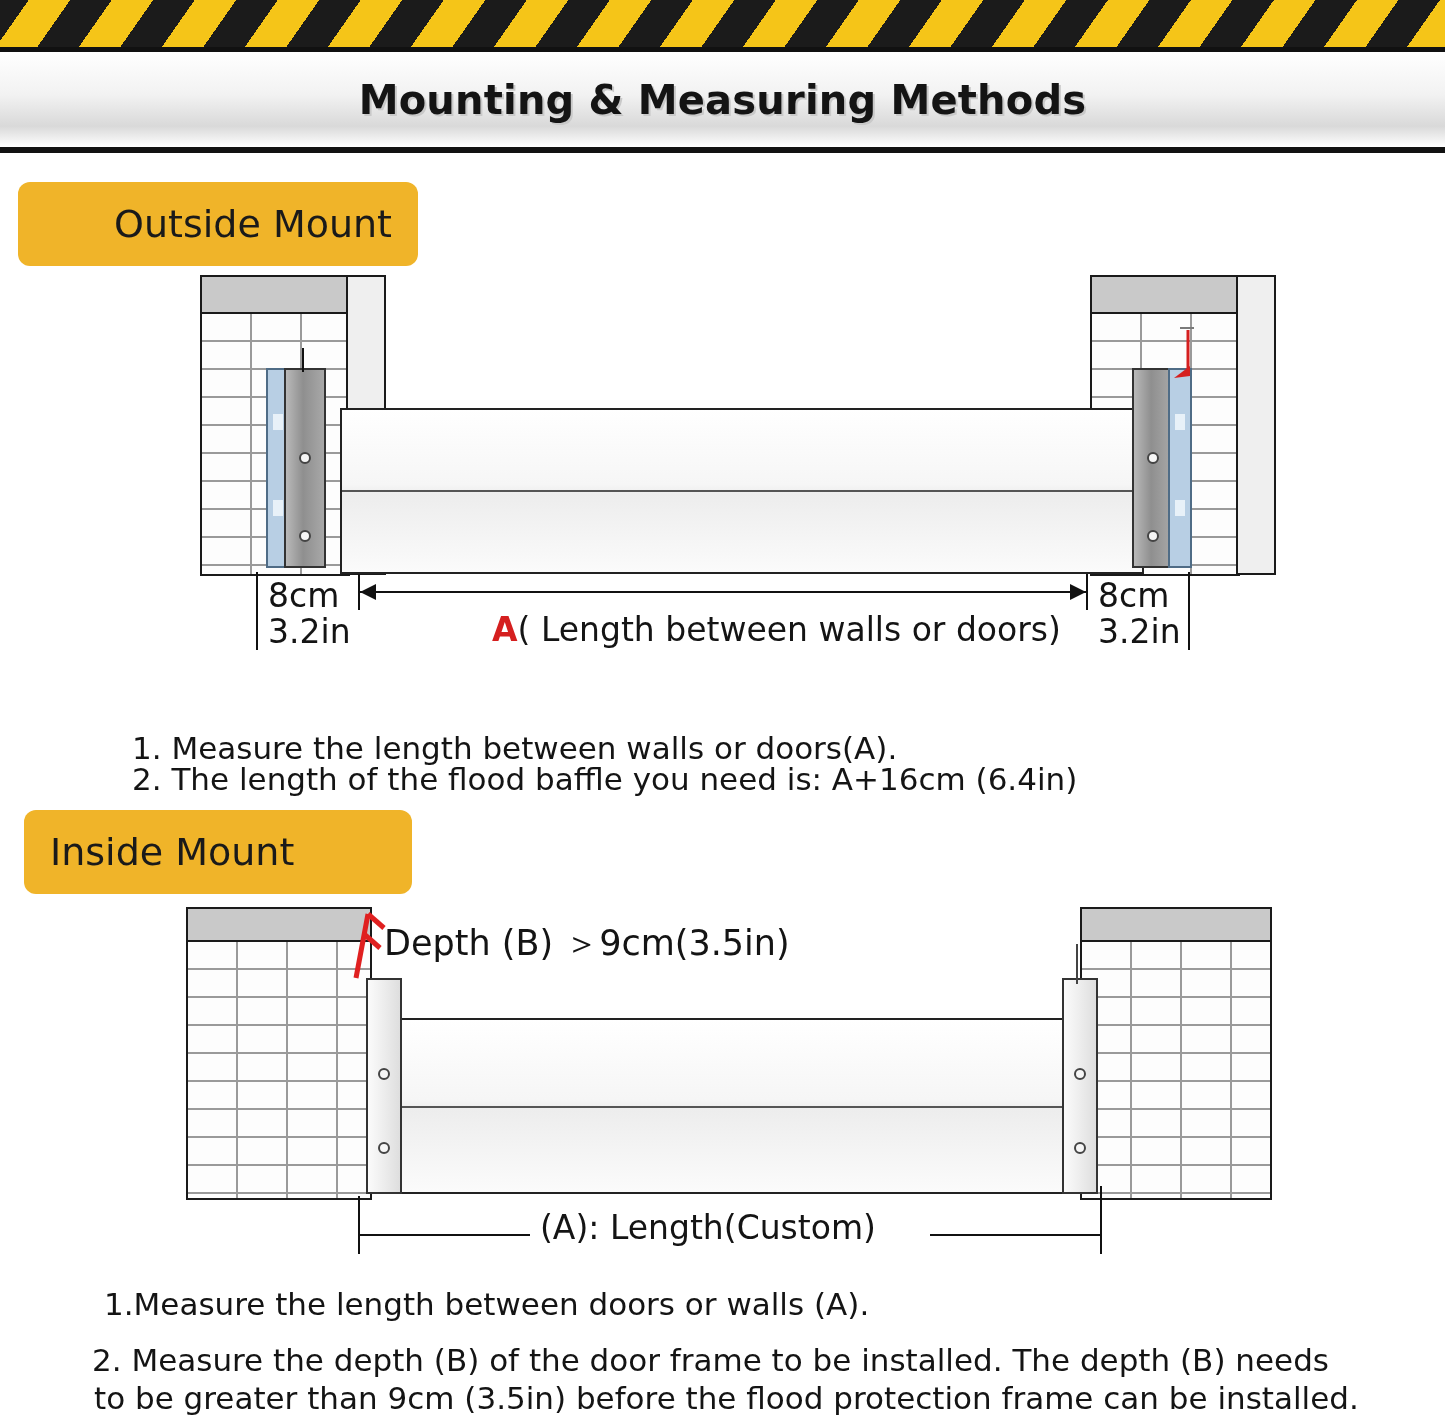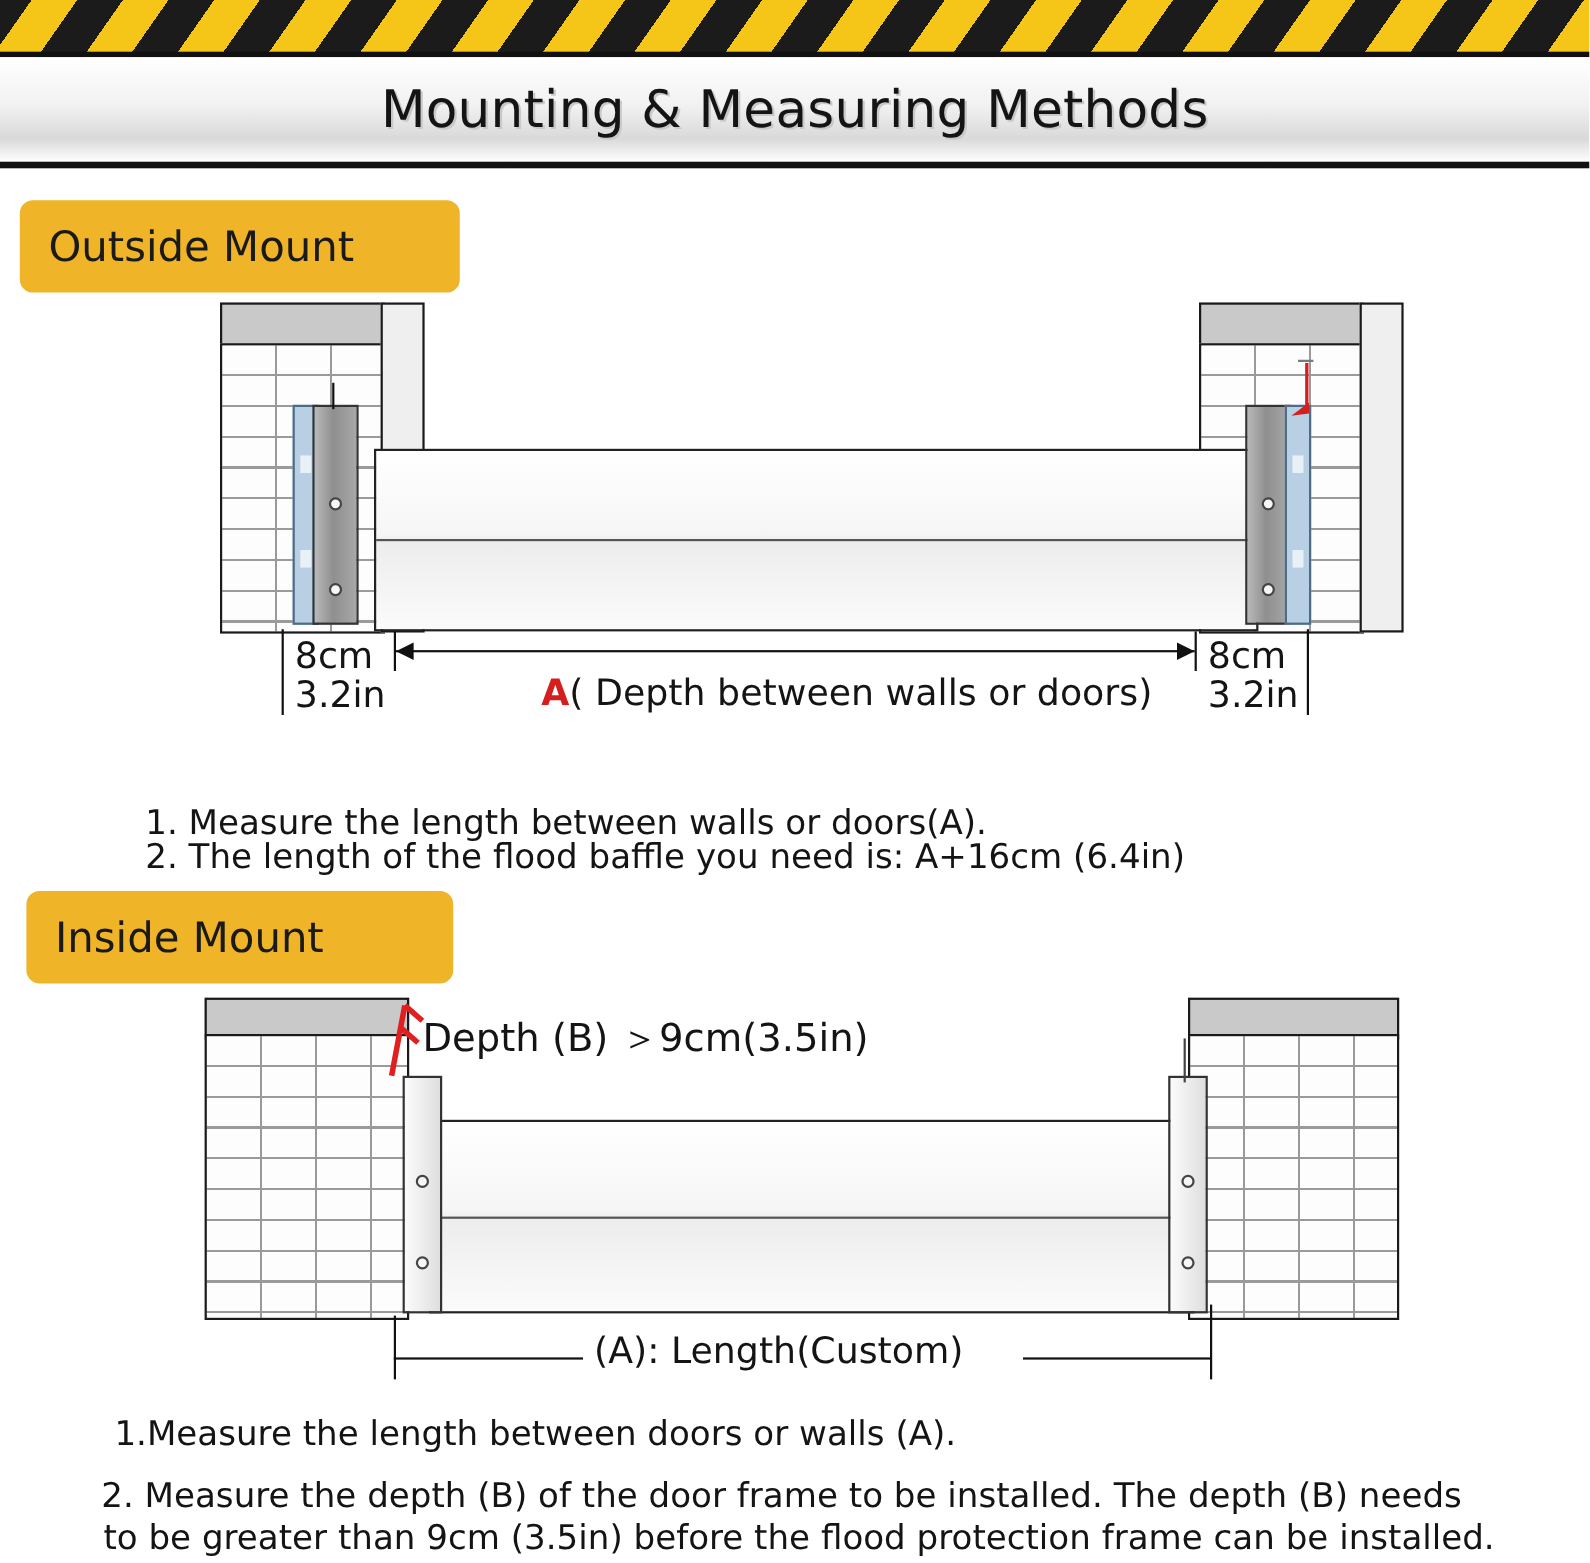--- a/index.html
+++ b/index.html
@@ -41,41 +41,41 @@
     top: 52px; left: 0;
     width: 1445px;
     height: 95px;
     background: linear-gradient(to bottom, #ffffff 0%, #f2f2f2 45%, #d9d9d9 78%, #ffffff 100%);
     border-bottom: 6px solid #111;
     display: flex;
     align-items: center;
     justify-content: center;
   }
   .title-text {
-    font-size: 47px;
-    font-weight: normal;
+    font-size: 40px;
+    font-weight: bold;
     color: #141414;
     letter-spacing: 0.2px;
     text-shadow: 2px 2px 0 #c9c9c9;
     white-space: nowrap;
   }
 
   
   .section-tag {
     position: absolute;
     background: #f0b429;
     border-radius: 12px;
     font-size: 38px;
     color: #1a1a1a;
     display: flex;
     align-items: center;
     padding: 0 26px;
     box-sizing: border-box;
   }
-  #tag-outside { left: 18px;  top: 182px; width: 400px; height: 84px; }
+  #tag-outside { left: 18px;  top: 182px; width: 400px; height: 84px; justify-content: flex-end; }
   #tag-inside  { left: 24px;  top: 810px; width: 388px; height: 84px; }
 
   
   .pillar {
     position: absolute;
     box-sizing: border-box;
   }
   .pillar .face {
     position: absolute;
     left: 0; top: 0;
@@ -262,21 +262,21 @@
 <div class="dimline" style="left:360px; top:591px; width:726px;"></div>
 <div class="arrow-l" style="left:360px; top:584px;"></div>
 <div class="arrow-r" style="left:1070px; top:584px;"></div>
 
 <div class="dim-text" style="left:268px; top:576px;">8cm</div>
 <div class="dim-text" style="left:268px; top:612px;">3.2in</div>
 <div class="dim-text" style="left:1098px; top:576px;">8cm</div>
 <div class="dim-text" style="left:1098px; top:612px;">3.2in</div>
 
 <div class="dim-text" style="left:492px; top:610px;">
-  <span class="letter-A">A</span><span>( Depth between walls or doors)</span>
+  <span class="letter-A">A</span><span>( Length between walls or doors)</span>
 </div>
 
 <div class="step" style="left:132px; top:730px;">1. Measure the length between walls or doors(A).</div>
 <div class="step" style="left:132px; top:761px;">2. The length of the flood baffle you need is: A+16cm (6.4in)</div>
 
 <div class="section-tag" id="tag-inside">
   <span>Inside Mount</span>
 </div>
 
 <div class="pillar" style="left:186px; top:908px; width:182px; height:288px;">

